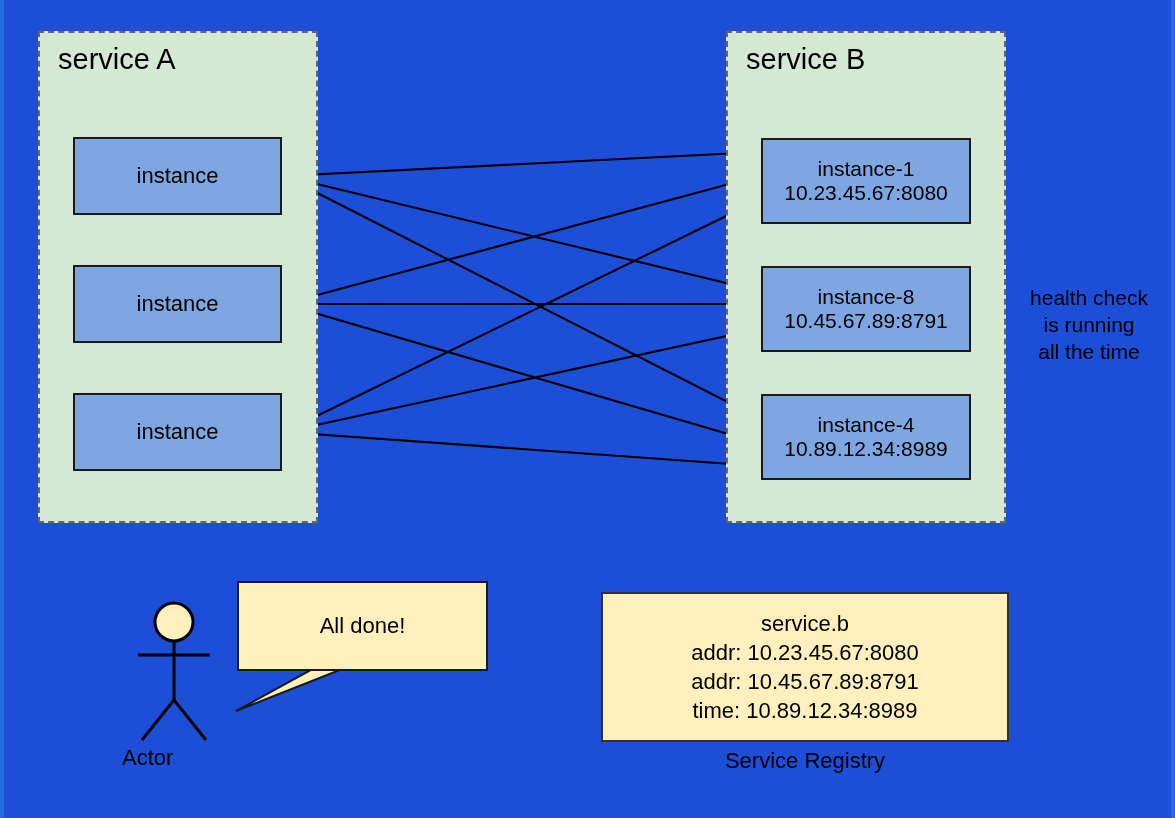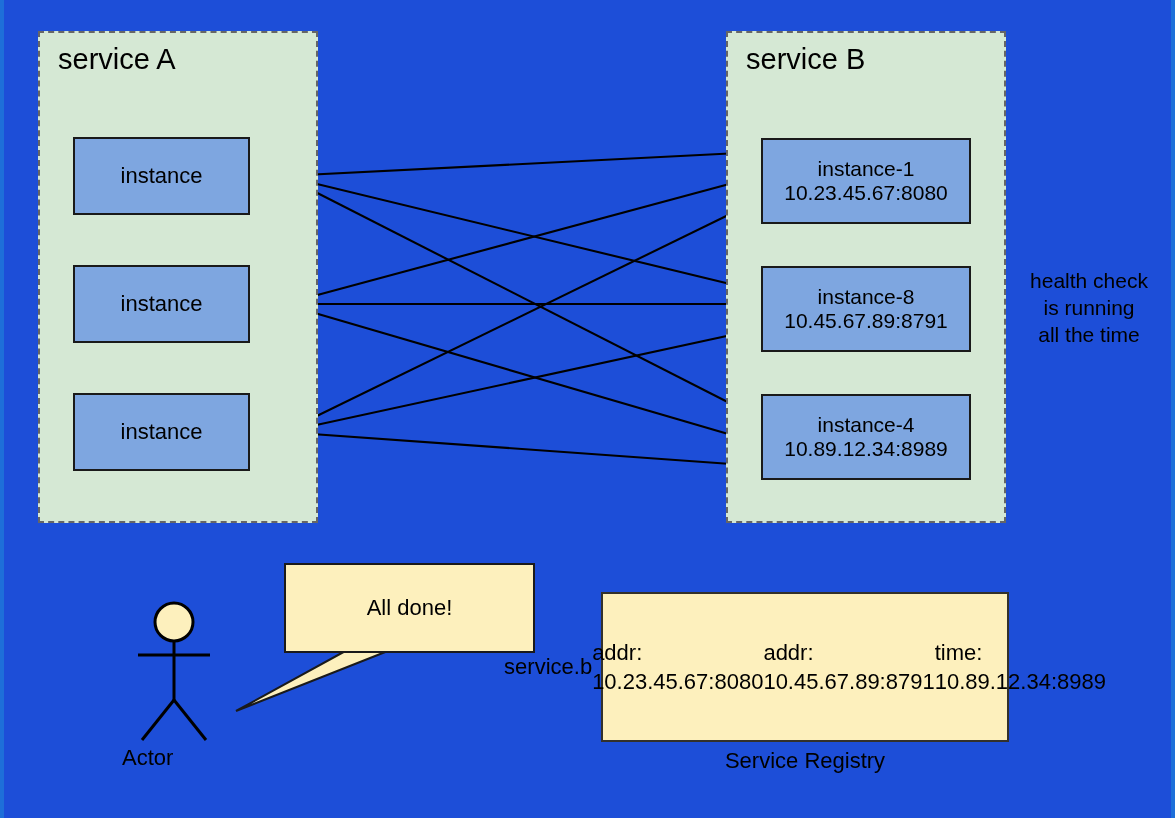--- a/index.html
+++ b/index.html
@@ -56,21 +56,21 @@
     box-sizing: border-box;
     display: flex;
     flex-direction: column;
     align-items: center;
     justify-content: center;
     color: #000000;
     text-align: center;
     line-height: 1.16;
   }
   .inst-a {
-    width: 177px;
+    width: 209px;
     height: 78px;
     left: 69px;
     font-size: 22px;
   }
   #inst-a1 { top: 137px; }
   #inst-a2 { top: 265px; }
   #inst-a3 { top: 393px; }
 
   .inst-b {
     width: 210px;
@@ -81,21 +81,21 @@
   #inst-b1 { top: 138px; }
   #inst-b2 { top: 266px; }
   #inst-b3 { top: 394px; }
   .inst-b .l1 { font-size: 21px; }
   .inst-b .l2 { font-size: 21px; }
 
   
   #health-note {
     position: absolute;
     left: 1010px;
-    top: 268px;
+    top: 285px;
     width: 150px;
     text-align: center;
     font-size: 21px;
     color: #000000;
     line-height: 1.28;
   }
 
   
   #actor {
     position: absolute;
@@ -111,46 +111,45 @@
     width: 108px;
     text-align: left;
     font-size: 22px;
     color: #000000;
   }
 
   
   #bubble {
     position: absolute;
     left: 233px;
-    top: 563px;
+    top: 581px;
     width: 251px;
     height: 90px;
     background: #fdf0bd;
     border: 2px solid #1a1a1a;
     box-sizing: border-box;
     display: flex;
     align-items: center;
     justify-content: center;
     font-size: 22px;
     color: #000000;
-    margin-left: 47px;
   }
 
   
   #registry {
     position: absolute;
     left: 597px;
     top: 592px;
     width: 408px;
     height: 150px;
     background: #fdf0bd;
     border: 2px solid #33312b;
     box-sizing: border-box;
     display: flex;
-    flex-direction: row;
+    flex-direction: column;
     align-items: center;
     justify-content: center;
     color: #000000;
     font-size: 22px;
     line-height: 1.33;
   }
   #registry-title {
     position: absolute;
     left: 597px;
     top: 748px;

